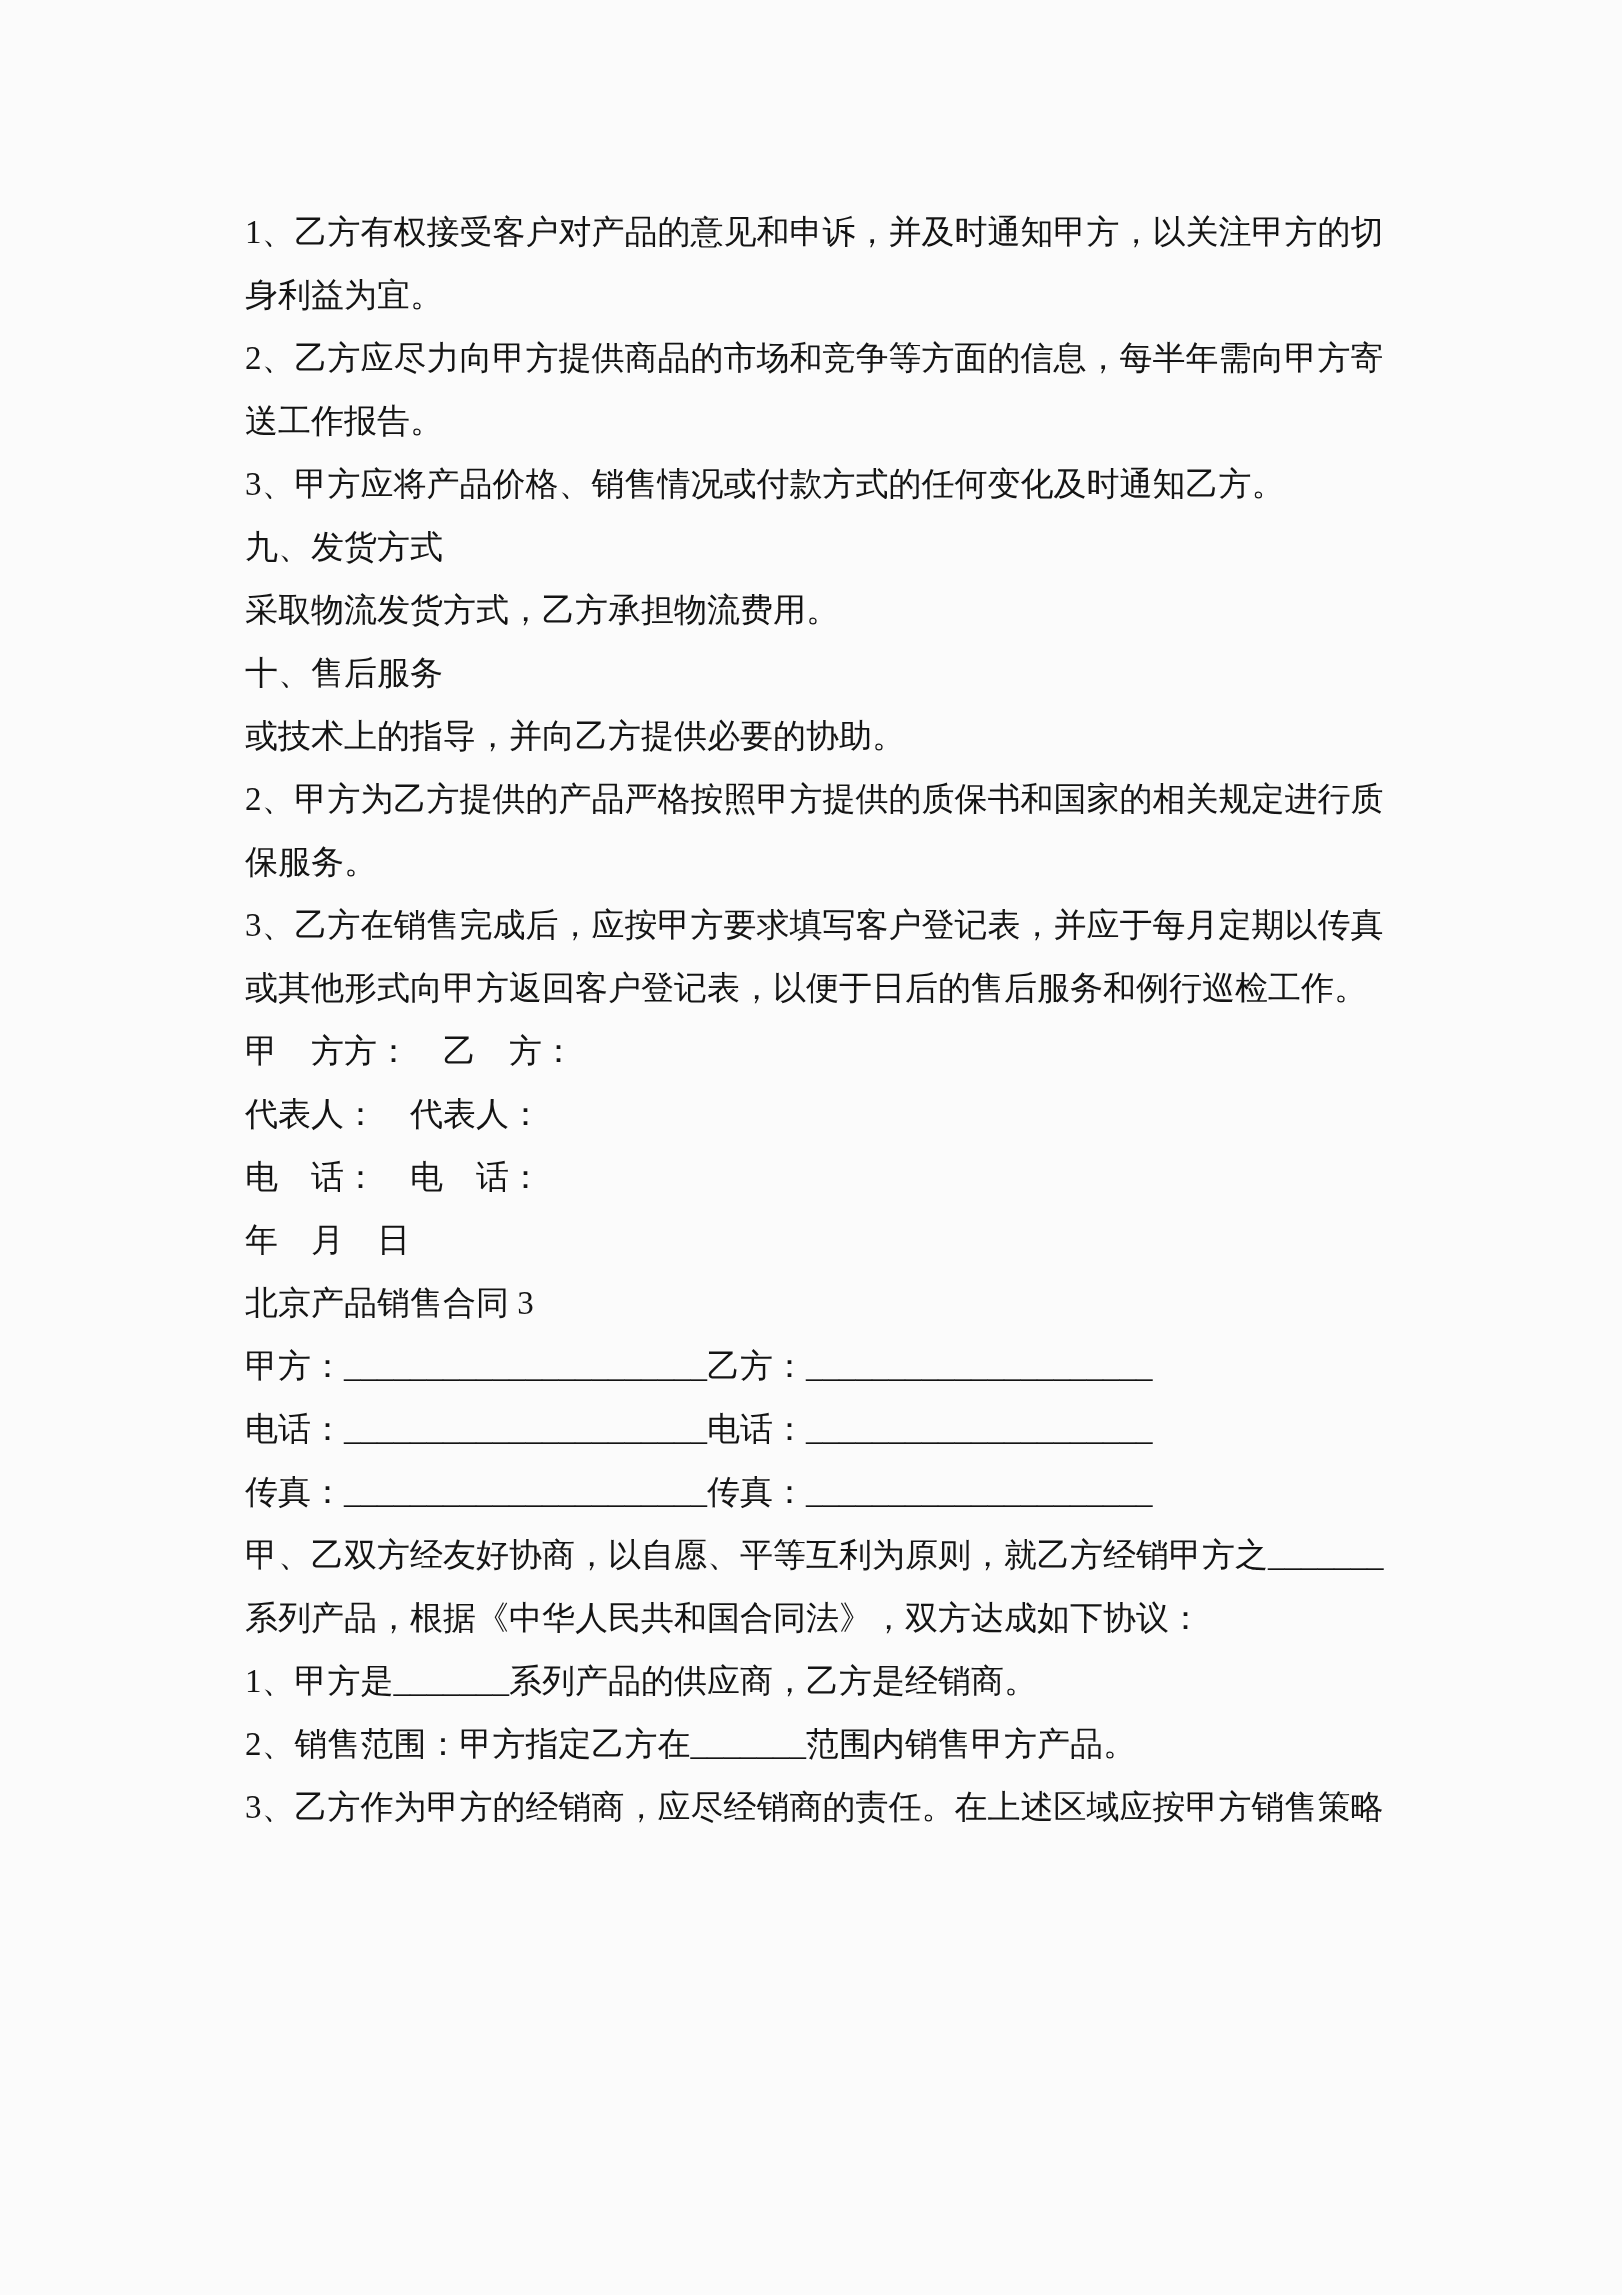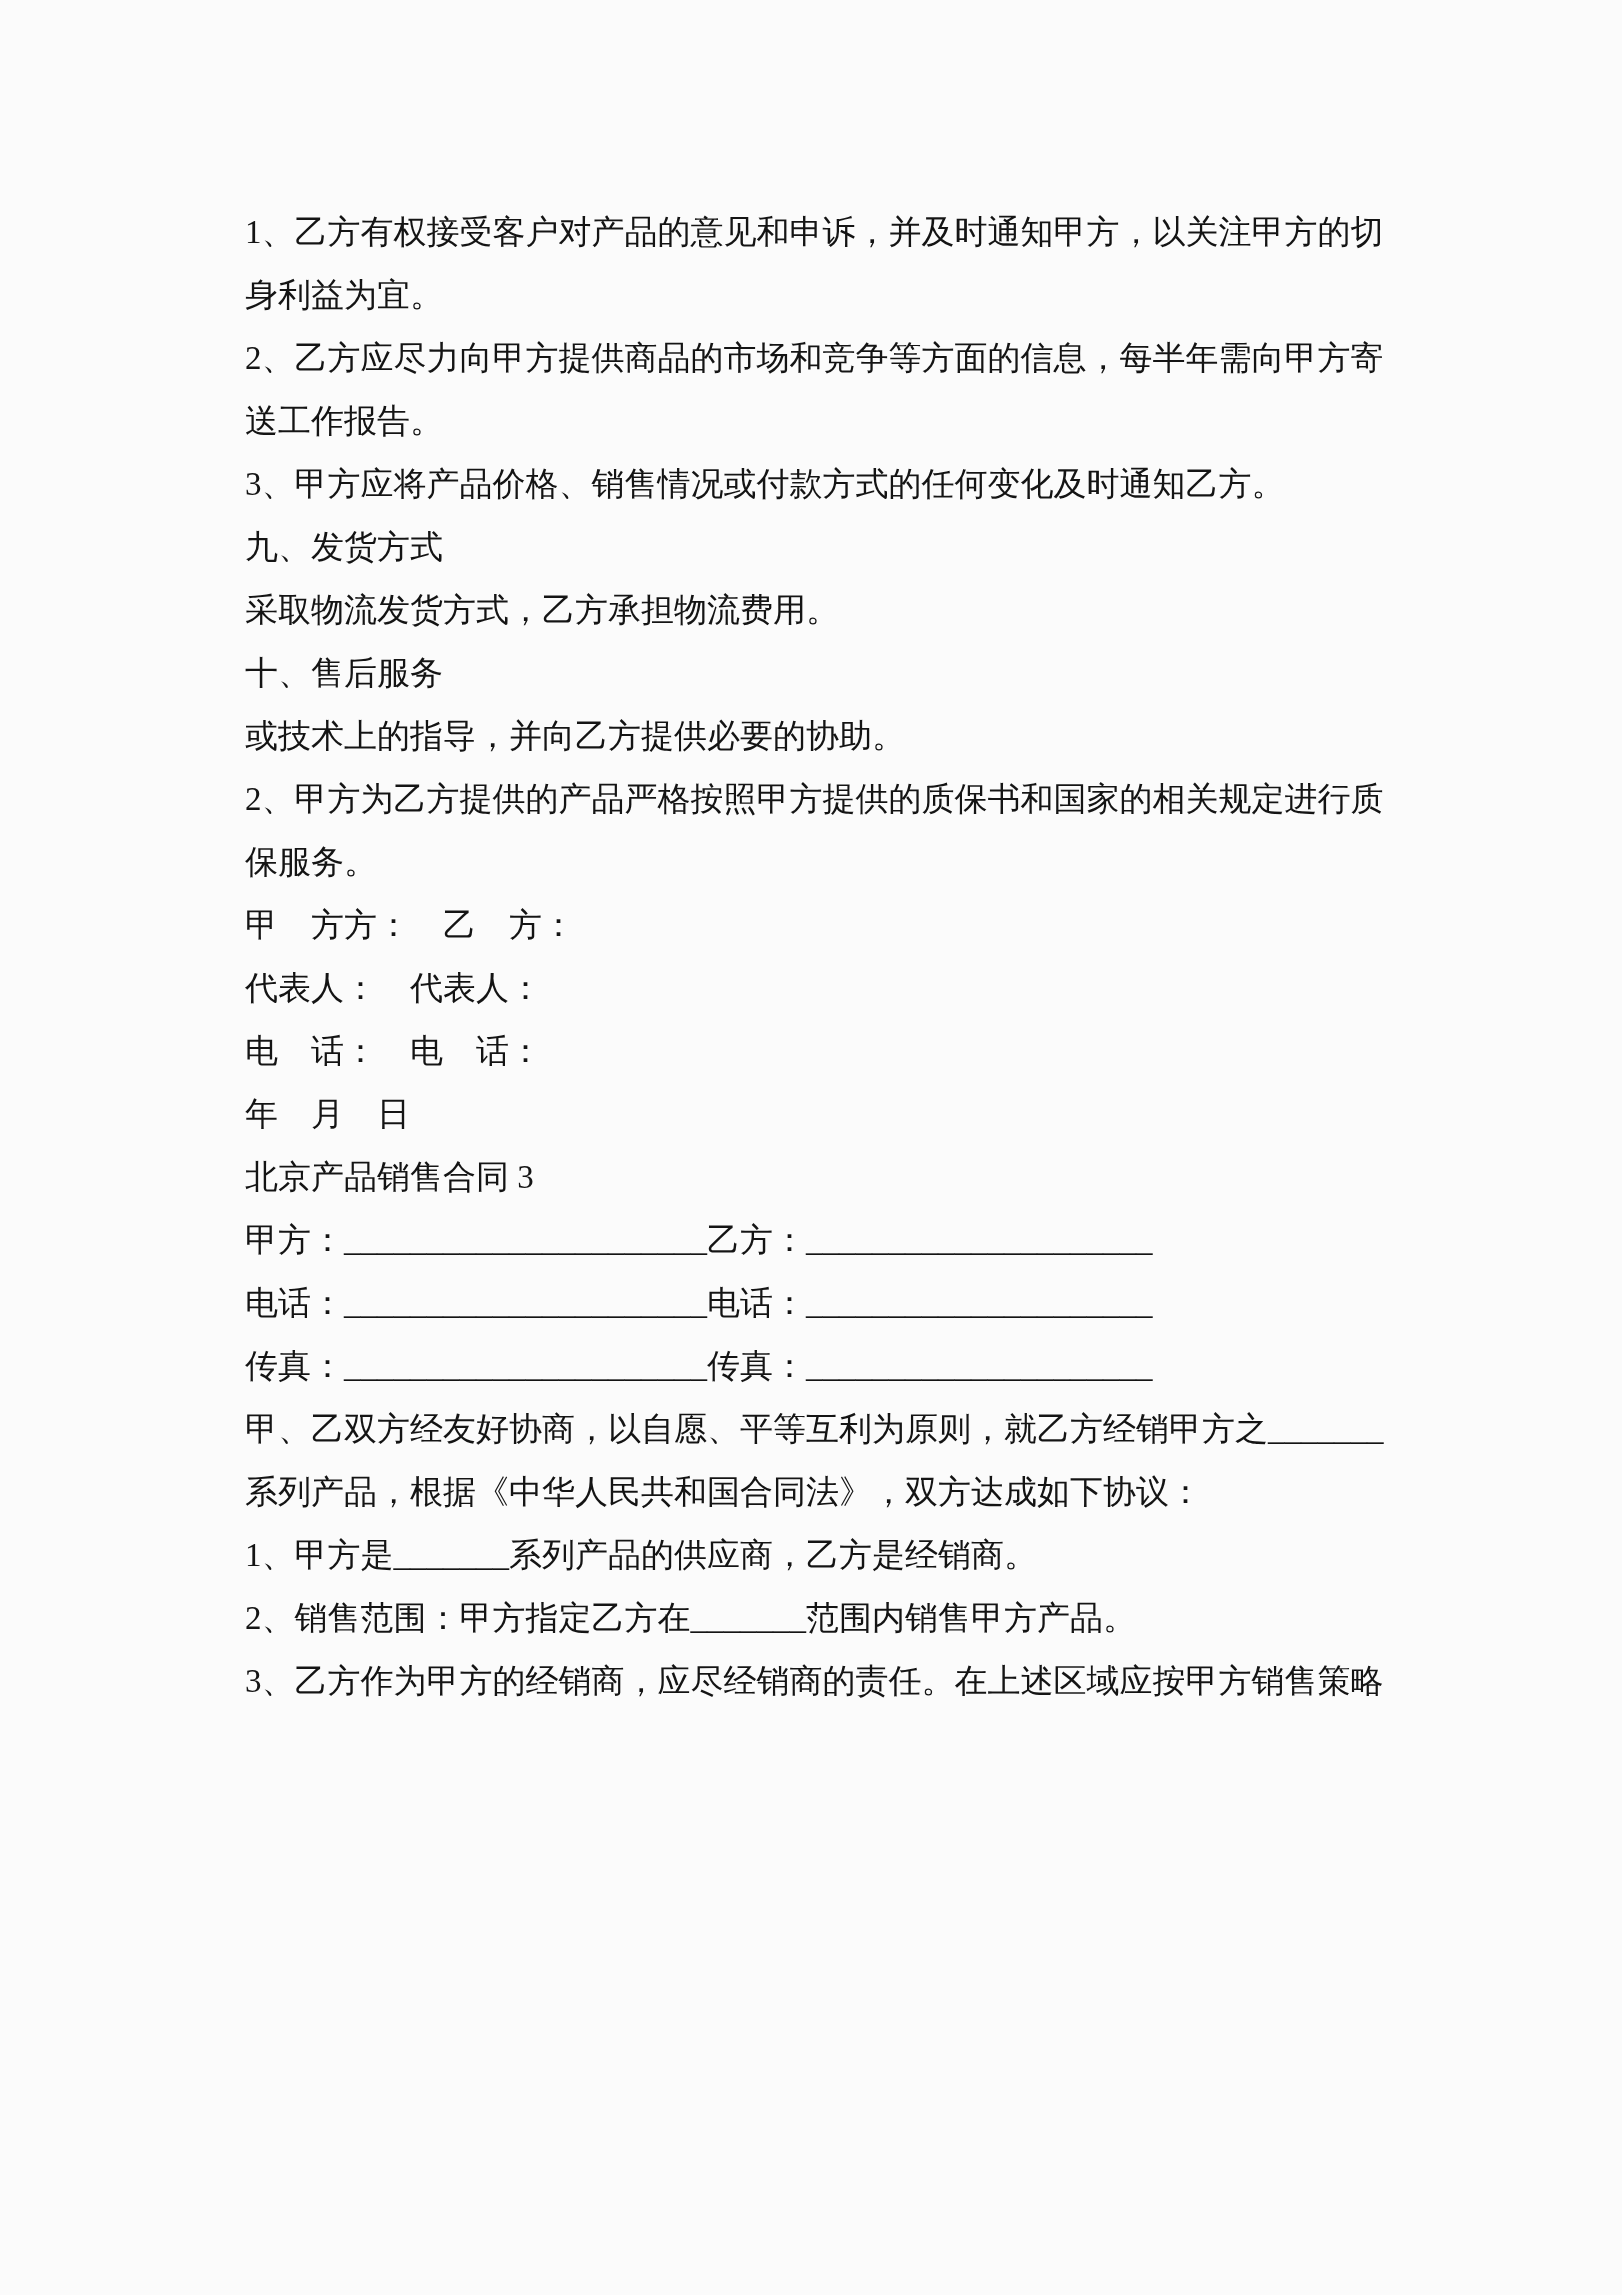--- a/index.html
+++ b/index.html
@@ -40,20 +40,22 @@
     <div class="line">身利益为宜。</div>
     <div class="line">2、乙方应尽力向甲方提供商品的市场和竞争等方面的信息，每半年需向甲方寄</div>
     <div class="line">送工作报告。</div>
     <div class="line">3、甲方应将产品价格、销售情况或付款方式的任何变化及时通知乙方。</div>
     <div class="line">九、发货方式</div>
     <div class="line">采取物流发货方式，乙方承担物流费用。</div>
     <div class="line">十、售后服务</div>
     <div class="line">或技术上的指导，并向乙方提供必要的协助。</div>
     <div class="line">2、甲方为乙方提供的产品严格按照甲方提供的质保书和国家的相关规定进行质</div>
     <div class="line">保服务。</div>
+    <div class="line">3、乙方在销售完成后，应按甲方要求填写客户登记表，并应于每月定期以传真</div>
+    <div class="line">或其他形式向甲方返回客户登记表，以便于日后的售后服务和例行巡检工作。</div>
     <div class="line">甲　方方：　乙　方：</div>
     <div class="line">代表人：　代表人：</div>
     <div class="line">电　话：　电　话：</div>
     <div class="line">年　月　日</div>
     <div class="line">北京产品销售合同 3</div>
     <div class="line">甲方：______________________乙方：_____________________</div>
     <div class="line">电话：______________________电话：_____________________</div>
     <div class="line">传真：______________________传真：_____________________</div>
     <div class="line">甲、乙双方经友好协商，以自愿、平等互利为原则，就乙方经销甲方之_______</div>
     <div class="line">系列产品，根据《中华人民共和国合同法》，双方达成如下协议：</div>

